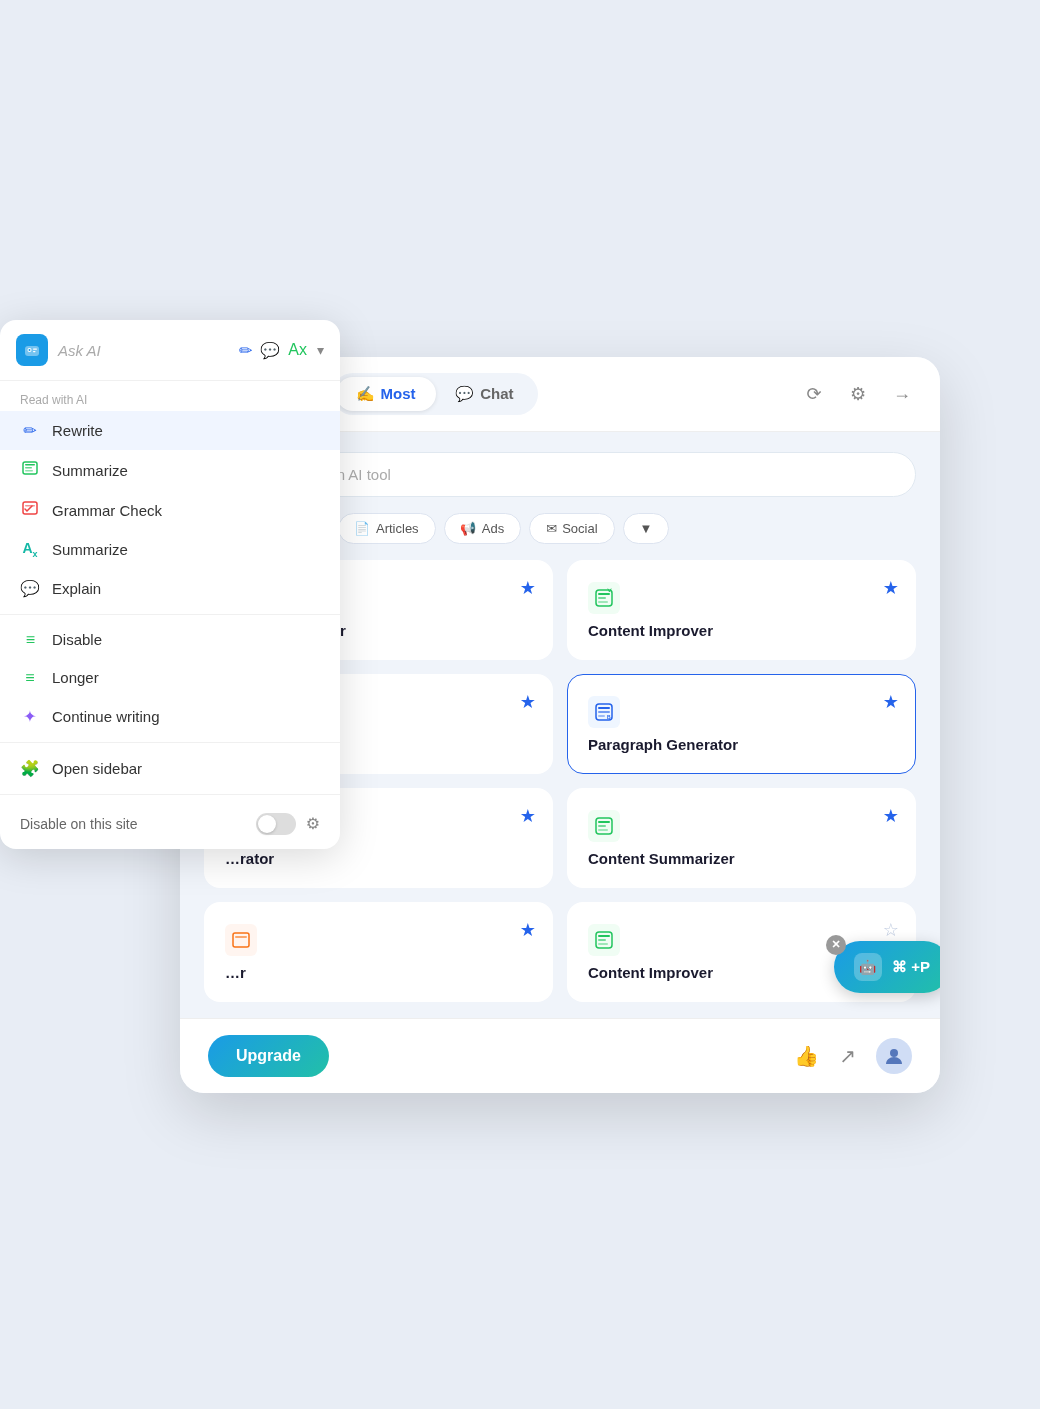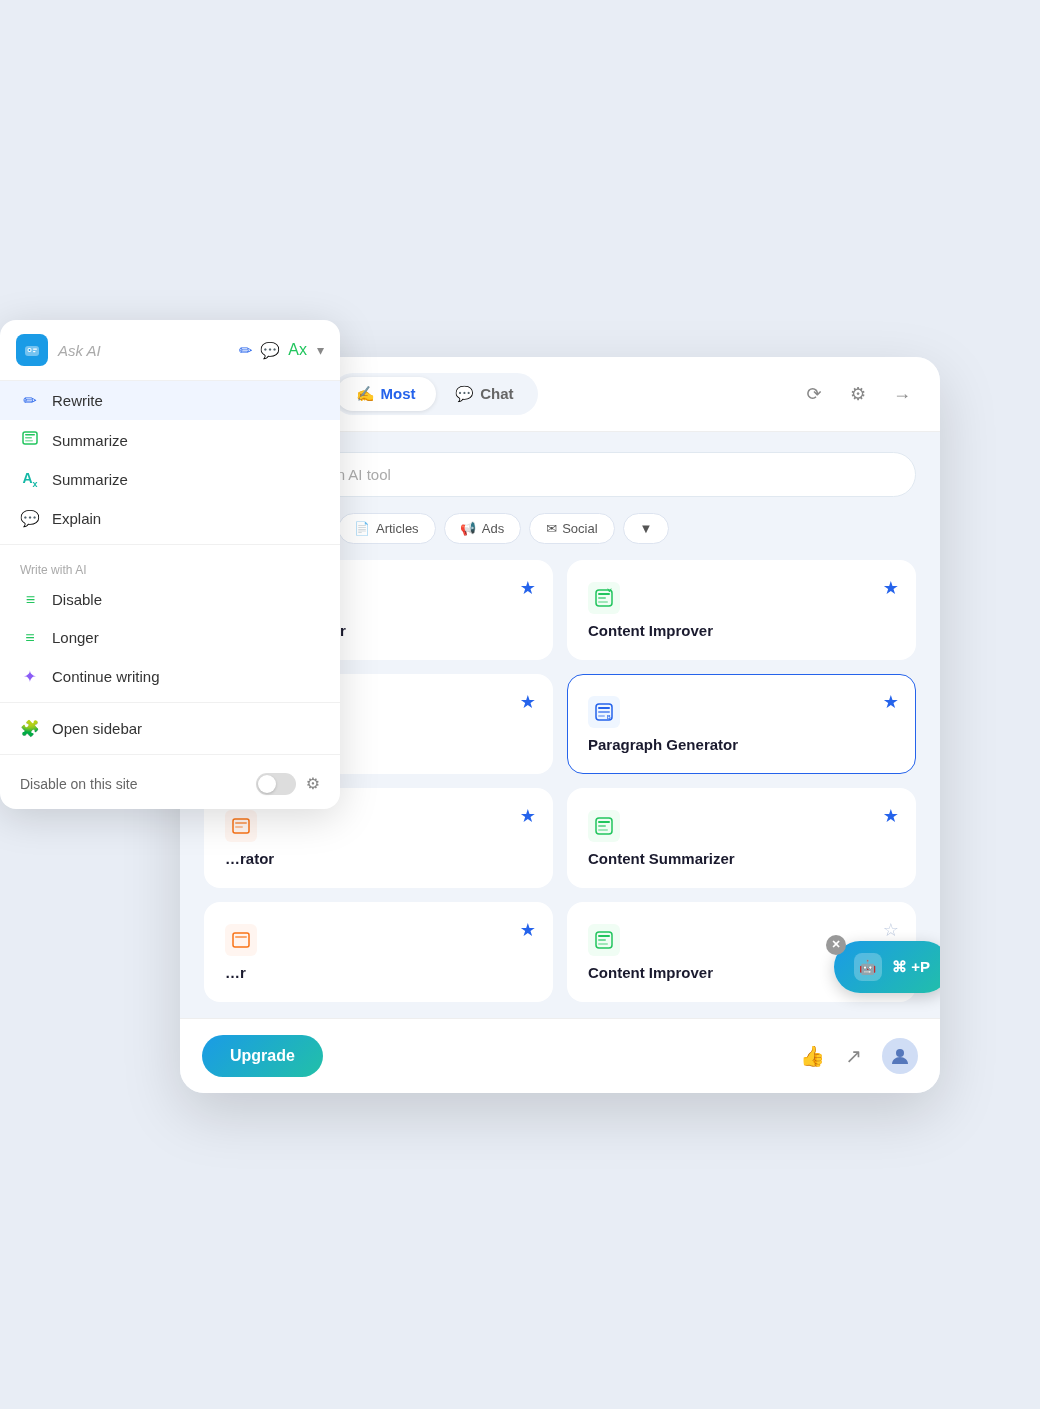--- a/index.html
+++ b/index.html
@@ -179,21 +179,21 @@
     .star.empty { color: #c0cce0; }
     .tool-name {
       font-size: 15px;
       font-weight: 600;
       color: #1a1a2e;
     }
 
     
     .bottom-bar {
       background: white;
-      padding: 16px 22px;
+      padding: 16px 28px;
       display: flex;
       align-items: center;
       justify-content: space-between;
       border-top: 1px solid #eee;
       gap: 40px;
     }
     .upgrade-btn {
       background: linear-gradient(135deg, #1a9be6, #22c0a8);
       color: white;
       border: none;
@@ -642,52 +642,62 @@
     </div>
     <span class="ask-ai-text">Ask AI</span>
     <div class="ask-ai-tools">
       <span class="ask-ai-tool-icon blue">✏</span>
       <span class="ask-ai-tool-icon orange">💬</span>
       <span class="ask-ai-tool-icon green">Ax</span>
     </div>
     <span class="ask-ai-chevron">▾</span>
   </div>
 
+  <div class="menu-section-label">Read with AI</div>
 
   <div class="menu-item active">
     <span class="mi-icon blue">✏</span>
     <span>Rewrite</span>
   </div>
 
   <div class="menu-item">
     <span class="mi-icon green">
       <svg width="16" height="16" viewBox="0 0 16 16" fill="none">
         <rect x="1" y="2" width="14" height="12" rx="2" stroke="#22c55e" stroke-width="1.5" fill="none"></rect>
         <rect x="3" y="4" width="10" height="1.5" rx="0.75" fill="#22c55e"></rect>
         <rect x="3" y="7" width="7" height="1.5" rx="0.75" fill="#22c55e" opacity="0.7"></rect>
         <rect x="3" y="10" width="8" height="1.5" rx="0.75" fill="#22c55e" opacity="0.5"></rect>
       </svg>
     </span>
     <span>Summarize</span>
   </div>
 
+  <div class="menu-item">
+    <span class="mi-icon red">
+      <svg width="16" height="16" viewBox="0 0 16 16" fill="none">
+        <rect x="1" y="2" width="14" height="12" rx="2" stroke="#ef4444" stroke-width="1.5" fill="none"></rect>
+        <rect x="3" y="5" width="10" height="1.5" rx="0.75" fill="#ef4444" opacity="0.6"></rect>
+        <path d="M3 9l2 2 5-5" stroke="#ef4444" stroke-width="1.5" stroke-linecap="round"></path>
+      </svg>
+    </span>
+    <span>Grammar Check</span>
+  </div>
 
   <div class="menu-item">
     <span class="mi-icon teal" style="font-size:14px;font-weight:700;color:#14b8a6;">A<sub style="font-size:9px;">x</sub></span>
     <span>Summarize</span>
   </div>
 
   <div class="menu-item">
     <span class="mi-icon orange">💬</span>
     <span>Explain</span>
   </div>
 
   <div class="menu-divider"></div>
 
-  <div class="menu-section-label">Write with AI</div>
 
   <div class="menu-item">
     <span class="mi-icon green" style="font-size:16px;color:#22c55e;letter-spacing:-1px;">≡</span>
     <span>Disable</span>
   </div>
 
   <div class="menu-item">
     <span class="mi-icon green" style="font-size:16px;color:#22c55e;">≡</span>
     <span>Longer</span>
   </div>

